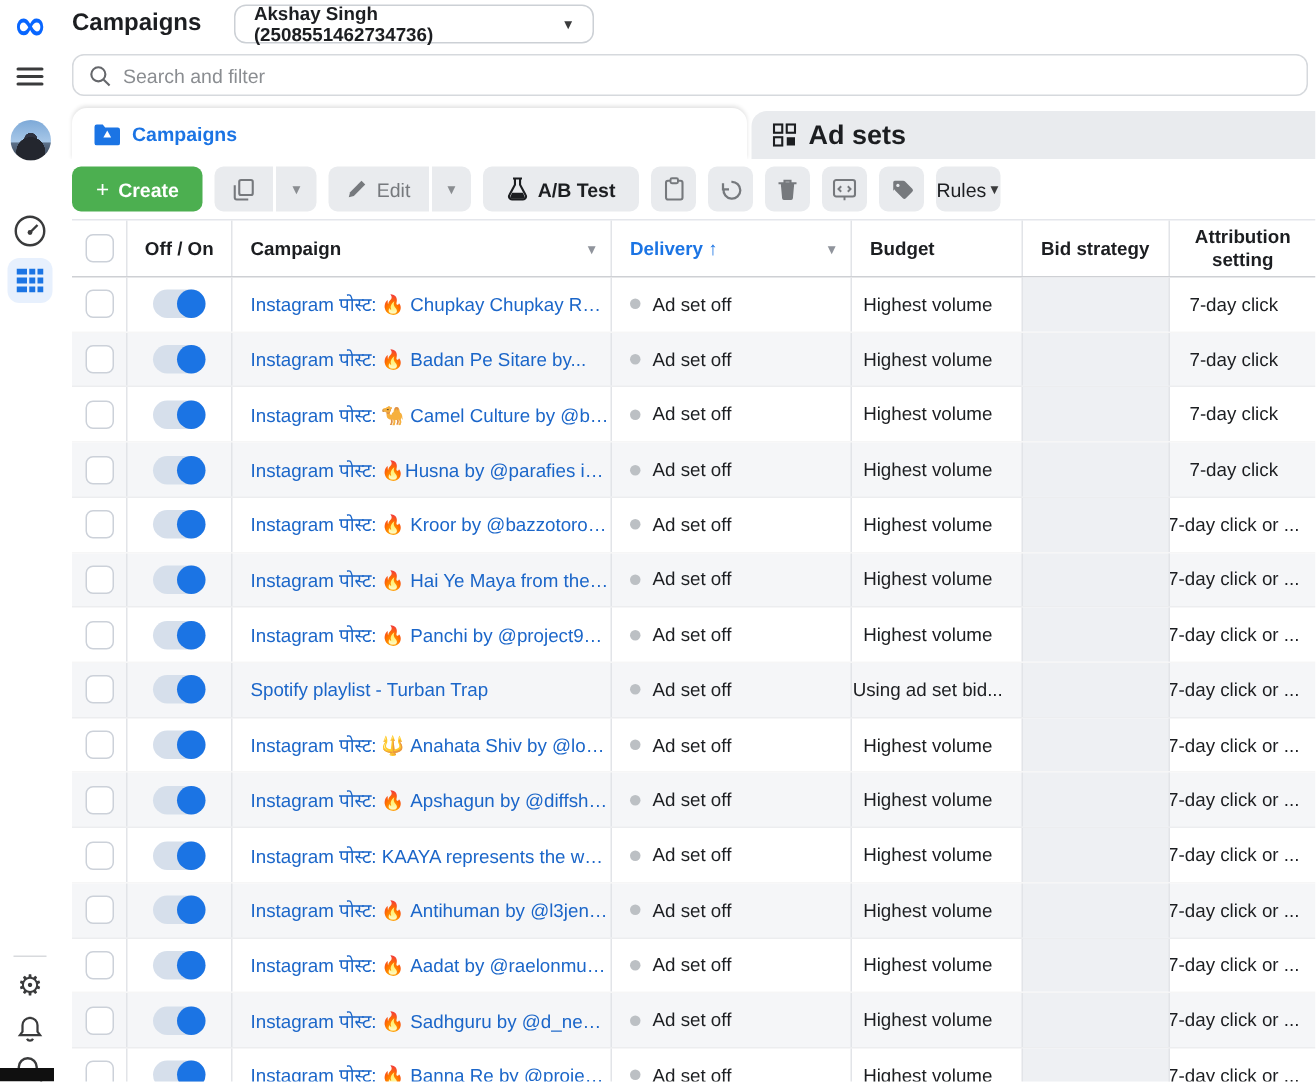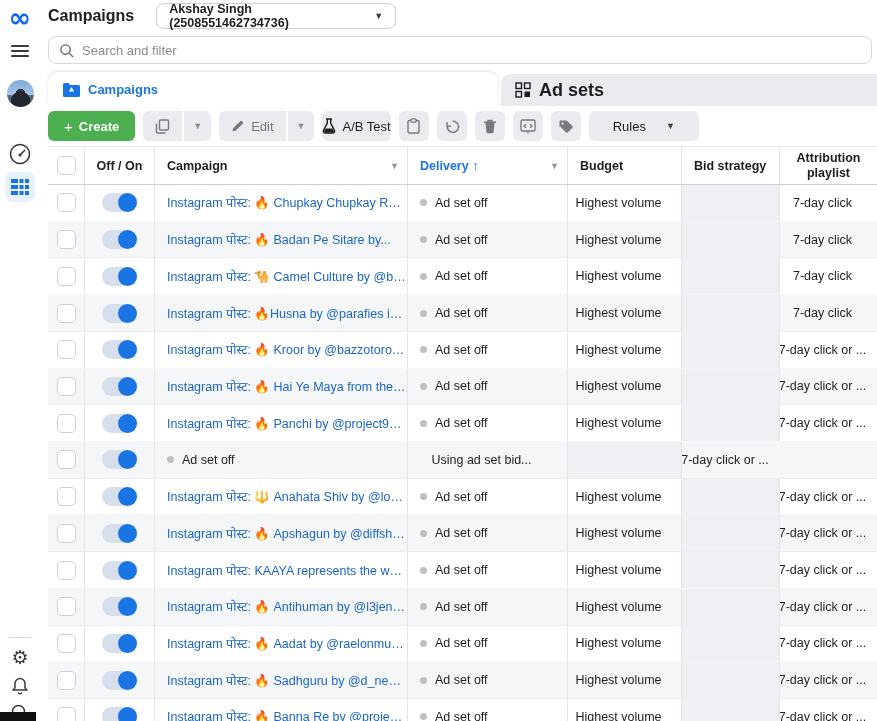--- a/index.html
+++ b/index.html
@@ -54,23 +54,23 @@
 
   
   .toolbar { position:absolute; left:0; top:106px; width:837px; height:40px; background:#fff; display:flex; align-items:center; gap:8px; padding-left:8px; }
   .btn { height:30px; border-radius:6px; display:flex; align-items:center; justify-content:center; gap:6px; font-size:13px; cursor:pointer; }
   .btn-create { background:#4caf50; color:#fff; font-weight:bold; padding:0 16px; }
   .btn-create .plus { font-size:15px; font-weight:normal; }
   .seg { display:flex; gap:2px; }
   .btn-grey { background:#e9ebee; color:#76797d; }
   .seg .l { border-radius:6px 0 0 6px; padding:0 12px; }
   .seg .r { border-radius:0 6px 6px 0; padding:0 9px; }
-  .btn-ab { background:#e9ebee; color:#1c1e21; padding:0 0; font-weight:normal; }
+  .btn-ab { background:#e9ebee; color:#1c1e21; padding:0 16px; font-weight:bold; }
   .btn-ico { background:#e9ebee; width:30px; padding:0; }
-  .btn-rules { background:#e9ebee; color:#1c1e21; padding:0 24px; gap:20px; }
+  .btn-rules { background:#e9ebee; color:#1c1e21; padding:0 0; gap:1px; }
   .mut { color:#8a8d91; }
 
   
   .table { position:absolute; left:8px; top:146px; width:829px; height:575px; background:#fff; }
   .grid { display:grid; grid-template-columns:37px 70px 253px 160px 114px 98px 1fr; }
   .thead { height:39px; border-top:1px solid #e4e6eb; border-bottom:1px solid #ced0d4; font-weight:bold; font-size:12.5px; }
   .th, .td { display:flex; align-items:center; border-right:1px solid #e2e4e8; overflow:hidden; white-space:nowrap; }
   .th:last-child, .td:last-child { border-right:none; }
   .c-center { justify-content:center; }
   .c-pad { padding-left:12px; }
@@ -263,21 +263,21 @@
         </div>
         <div class="th c-pad th-sortable th-delivery">
           <span>
             <span>Delivery</span>
             <span>↑</span>
           </span>
           <span class="sort-caret">▼</span>
         </div>
         <div class="th c-pad">Budget</div>
         <div class="th c-pad">Bid strategy</div>
-        <div class="th th-attrib">Attribution playlist</div>
+        <div class="th th-attrib">Attribution setting</div>
       </div>
       <div>
   <div class="grid row">
     <div class="td c-center">
       <div class="checkbox"></div>
     </div>
     <div class="td c-center">
       <div class="toggle">
                 <div class="knob"></div>
               </div>
@@ -451,20 +451,23 @@
   <div class="grid row">
     <div class="td c-center">
       <div class="checkbox"></div>
     </div>
     <div class="td c-center">
       <div class="toggle">
                 <div class="knob"></div>
               </div>
     </div>
     <div class="td c-pad">
+      <a href="#" class="camp-link">Spotify playlist - Turban Trap</a>
+    </div>
+    <div class="td c-pad">
       <span class="dot"></span>
       <span>Ad set off</span>
     </div>
     <div class="td c-right">
       <span>Using ad set bid...</span>
     </div>
     <div class="td td-budget"></div>
     <div class="td c-right">
       <span>7-day click or ...</span>
     </div>

